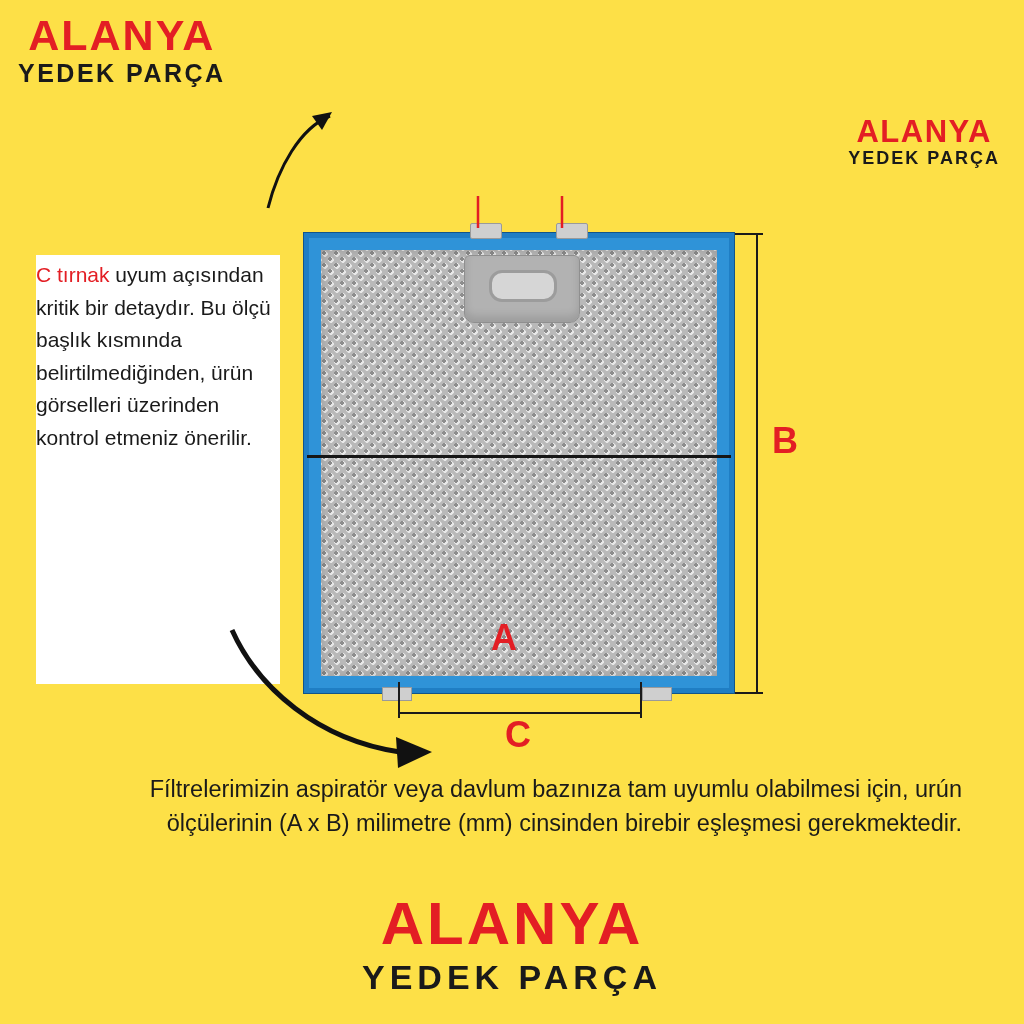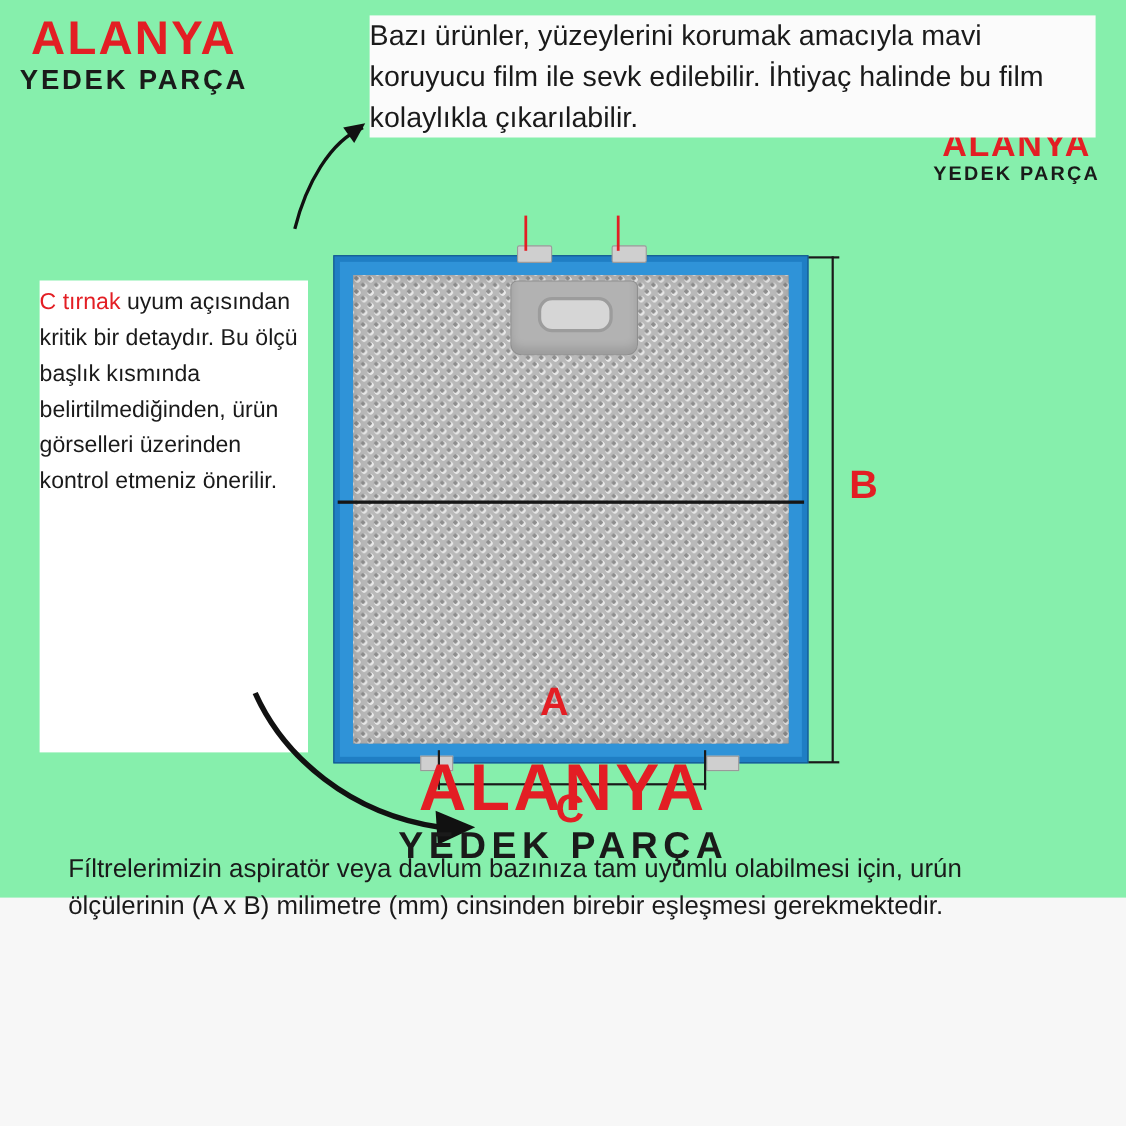--- a/index.html
+++ b/index.html
@@ -9,22 +9,22 @@
   body {
     width: 1024px;
     height: 1024px;
     background: #f7f7f7;
     font-family: "Liberation Sans", sans-serif;
     overflow: hidden;
   }
   #page {
     position: relative;
     width: 1024px;
-    height: 816px;
-    background: #86efac;
+    height: 1024px;
+    background: #fde047;
   }
 
   
   .brand {
     position: absolute;
     text-align: center;
     line-height: 1;
     user-select: none;
   }
   .brand .line1 {
@@ -79,21 +79,21 @@
     font-size: 21px;
     line-height: 1.55;
     background: #ffffff;
     padding: 4px 6px 230px 0;
   }
   .note-left .hl { color: #e31e24; }
   .note-bottom {
     left: 62px;
     top: 772px;
     width: 900px;
-    text-align: left;
+    text-align: right;
     font-size: 23.5px;
     line-height: 1.45;
   }
 
   
   #filter {
     position: absolute;
     left: 303px;
     top: 232px;
     width: 432px;
@@ -228,21 +228,20 @@
   <div class="brand brand-tl">
     <div class="line1">ALANYA</div>
     <div class="line2">YEDEK PARÇA</div>
   </div>
 
   <div class="brand brand-tr">
     <div class="line1">ALANYA</div>
     <div class="line2">YEDEK PARÇA</div>
   </div>
 
-  <div class="textblock note-top">Bazı ürünler, yüzeylerini korumak amacıyla mavi koruyucu film ile sevk edilebilir. İhtiyaç halinde bu film kolaylıkla çıkarılabilir.</div>
 
 
   <div class="textblock note-left">
     <span class="hl">C tırnak</span><span> uyum açısından kritik bir detaydır. Bu ölçü başlık kısmında belirtilmediğinden, ürün görselleri üzerinden kontrol etmeniz önerilir.</span>
   </div>
 
   <div id="filter">
     <div class="frame">
       <div class="frame-inner-shade"></div>
       <div class="mesh"></div>

